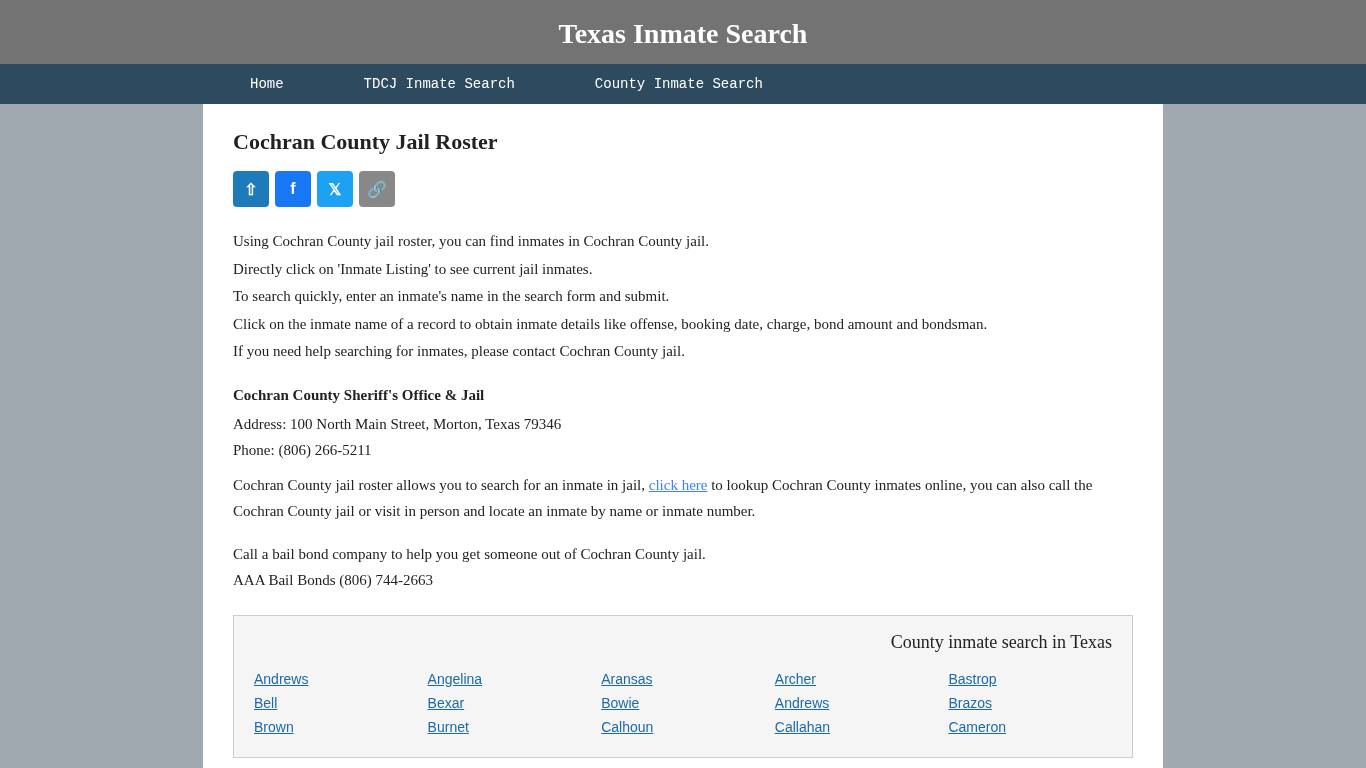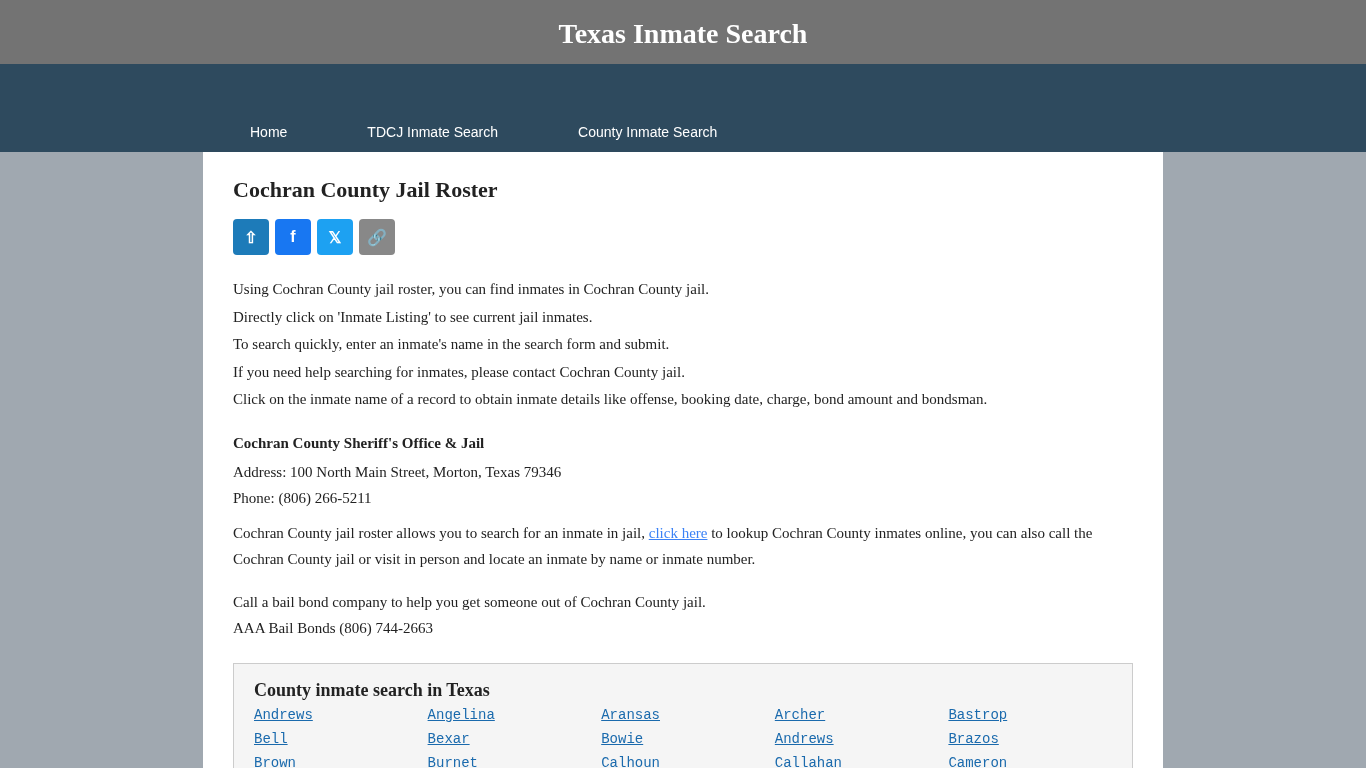--- a/index.html
+++ b/index.html
@@ -27,25 +27,24 @@
     #main-nav {
       background-color: #2e4a5e;
       display: flex;
       justify-content: flex-start;
       padding: 0 210px;
     }
     .nav-item {
       color: #fff;
       padding: 12px 40px;
       font-size: 14px;
-      font-family: Liberation Sans, sans-serif;
+      font-family: Liberation Mono, monospace;
       cursor: pointer;
       text-decoration: none;
       display: block;
-      margin-top: 48px;
     }
 
     
     #content-wrapper {
       max-width: 960px;
       margin: 0 auto;
       background-color: #fff;
       min-height: 700px;
       padding: 25px 30px 30px;
     }
@@ -117,38 +116,38 @@
     }
 
     
     #county-section {
       border: 1px solid #ccc;
       background-color: #f5f5f5;
       padding: 16px 20px 20px;
       margin-top: 10px;
     }
     #county-section-title {
-      text-align: left;
-      font-weight: bold;
+      text-align: right;
+      font-weight: normal;
       font-size: 18px;
-      margin-bottom: 4px;
+      margin-bottom: 16px;
       font-family: Georgia, serif;
     }
     #county-grid {
       display: grid;
       grid-template-columns: repeat(5, 1fr);
       gap: 4px 10px;
     }
     .county-link {
       color: #1a6aad;
       text-decoration: underline;
       cursor: pointer;
       font-size: 14px;
       padding: 2px 0;
-      font-family: Liberation Mono, monospace;
+      font-family: Liberation Sans, sans-serif;
     }
   </style>
 </head>
 <body>
 
 <div id="site-header">
   <h1 id="site-title">Texas Inmate Search</h1>
 </div>
 
 <nav id="main-nav">
@@ -165,22 +164,22 @@
     <a class="social-btn social-share" title="Share">⇧</a>
     <a class="social-btn social-facebook" title="Facebook">f</a>
     <a class="social-btn social-twitter" title="Twitter">𝕏</a>
     <a class="social-btn social-link" title="Copy Link">🔗</a>
   </div>
 
   <div class="desc-block">
     <p>Using Cochran County jail roster, you can find inmates in Cochran County jail.</p>
     <p>Directly click on 'Inmate Listing' to see current jail inmates.</p>
     <p>To search quickly, enter an inmate's name in the search form and submit.</p>
+    <p>Click on the inmate name of a record to obtain inmate details like offense, booking date, charge, bond amount and bondsman.</p>
     <p>If you need help searching for inmates, please contact Cochran County jail.</p>
-    <p>Click on the inmate name of a record to obtain inmate details like offense, booking date, charge, bond amount and bondsman.</p>
   </div>
 
   <div id="sheriff-section">
     <p id="sheriff-title">Cochran County Sheriff's Office &amp; Jail</p>
     <p>Address: 100 North Main Street, Morton, Texas 79346</p>
     <p>Phone: (806) 266-5211</p>
   </div>
 
   <div class="desc-block">
     <p>

